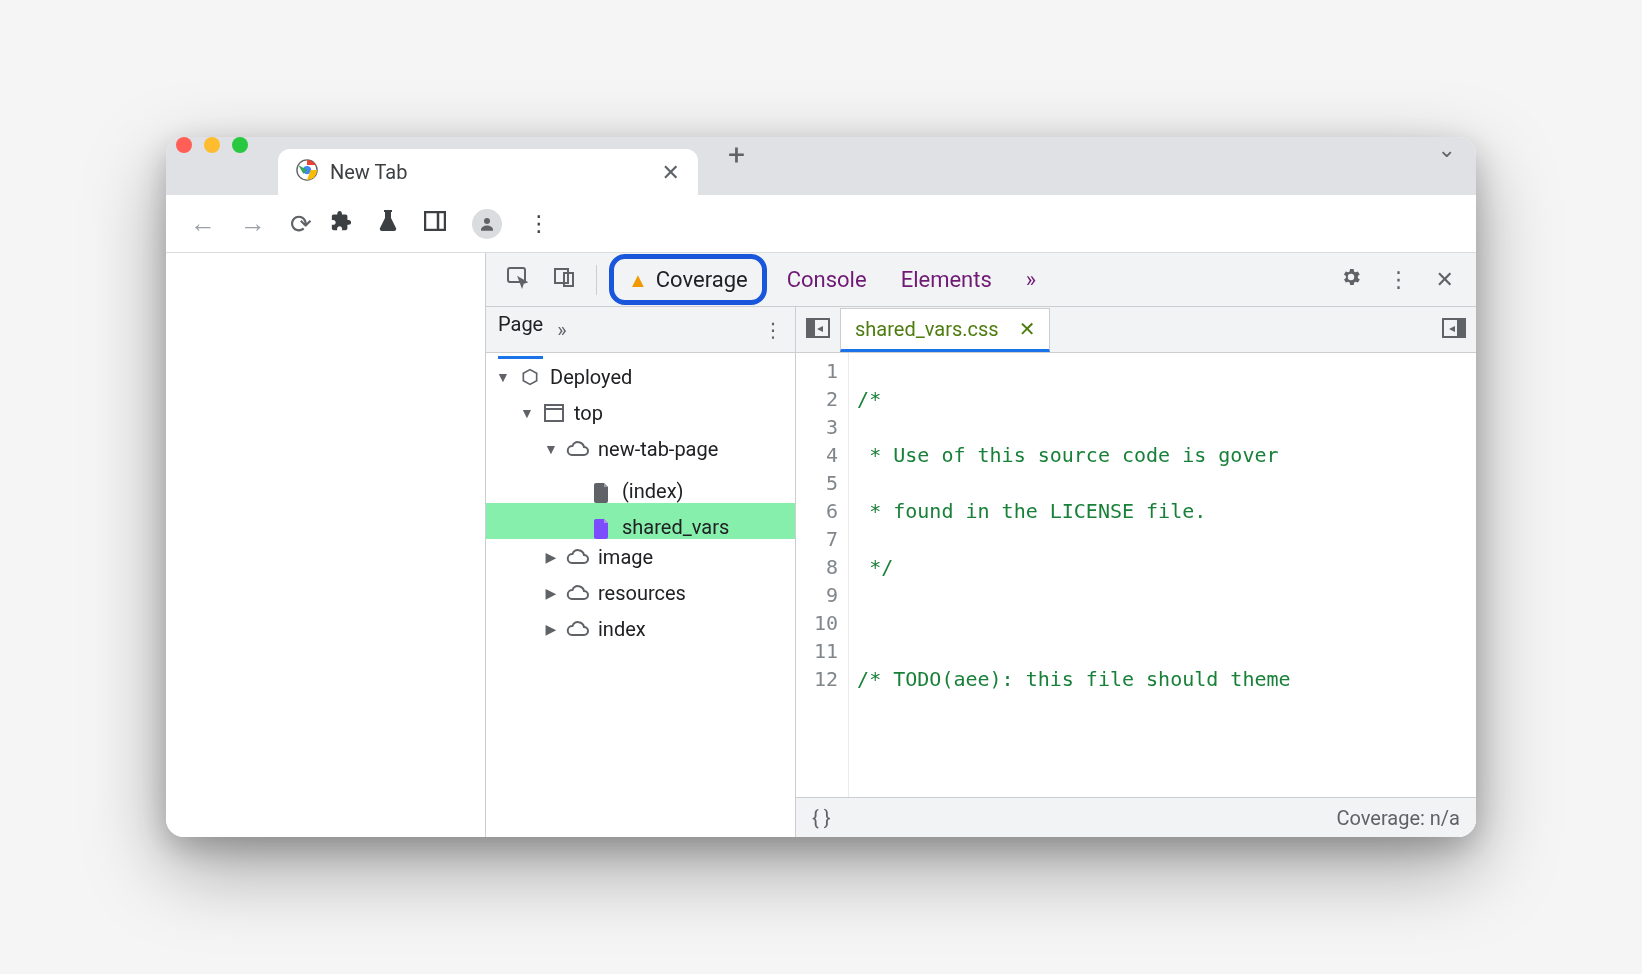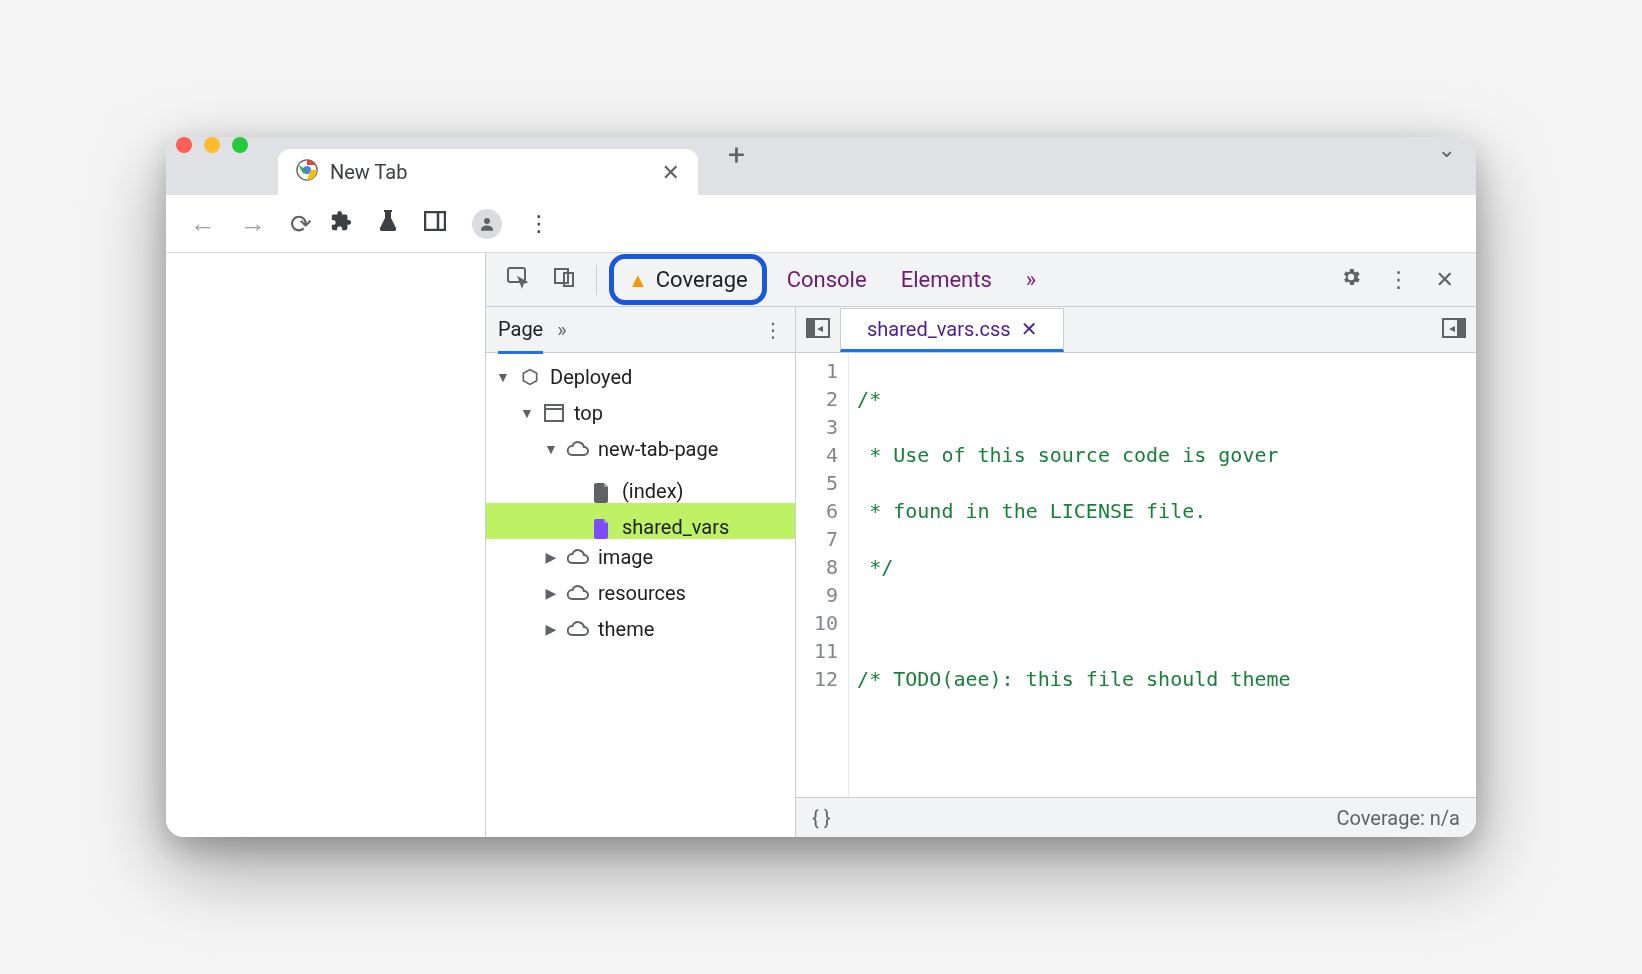--- a/index.html
+++ b/index.html
@@ -141,26 +141,26 @@
 }
 .dt-nav-head {
   height: 46px;
   background: #f1f3f4;
   border-bottom: 1px solid #cbcdd1;
   display: flex;
   align-items: center;
   padding: 0 12px;
   gap: 14px;
 }
-.nav-tab { font-size: 20px; color: #202124; padding-bottom: 10px; padding-top: 10px; border-bottom: 3px solid #1a73e8; margin-bottom: -1px; }
+.nav-tab { font-size: 20px; color: #202124; padding-bottom: 20px; padding-top: 10px; border-bottom: 3px solid #1a73e8; margin-bottom: -1px; }
 .nav-more { color: #5f6368; font-size: 20px; }
 .dt-nav-head .spacer { flex: 1; }
 .tree { flex: 1; overflow: auto; font-size: 20px; color: #202124; padding-top: 6px; }
 .tree-row { display: flex; align-items: center; height: 36px; gap: 8px; white-space: nowrap; }
-.tree-row.sel { background: #bef264; }
+.tree-row.sel { background: #86efac; }
 .tw { display:inline-block; color:#5f6368; font-size: 14px; width: 14px; text-align: center; }
 .tree-icon { display: inline-flex; width: 24px; justify-content: center; color: #5f6368; }
 .file-css { color: #7c4dff; }
 .ind0 { padding-left: 10px; }
 .ind1 { padding-left: 34px; }
 .ind2 { padding-left: 58px; }
 .ind3 { padding-left: 82px; align-items: flex-end; }
 
 .dt-src { flex: 1; display: flex; flex-direction: column; overflow: hidden; }
 .src-head {
@@ -171,26 +171,26 @@
   align-items: center;
   padding: 0 10px;
   gap: 10px;
 }
 .src-tab {
   background: #fff;
   border-top: 1px solid #cbcdd1;
   border-left: 1px solid #cbcdd1;
   border-right: 1px solid #cbcdd1;
   border-bottom: 3px solid #1a73e8;
-  padding: 8px 26px;
+  padding: 8px 14px;
   font-size: 20px;
-  color: #4c1d95;
-  display: flex;
-  align-items: center;
-  gap: 10px;
+  color: #4d7c0f;
+  display: flex;
+  align-items: center;
+  gap: 20px;
   margin-bottom: -1px;
 }
 .src-head .spacer { flex: 1; }
 .pane-tog {
   width: 24px; height: 20px;
   border: 2px solid #5f6368;
   display: inline-block;
   position: relative;
 }
 .pane-tog::before {
@@ -401,21 +401,21 @@
               </span>
               <span>resources</span>
             </div>
             <div class="tree-row ind2">
               <span class="tw">▶</span>
               <span class="tree-icon">
                 <svg width="24" height="16" viewBox="0 0 24 16" fill="none" stroke="#5f6368" stroke-width="2">
                     <path d="M6 14h12a4 4 0 000-8 6 6 0 00-11.5-1A4.5 4.5 0 006 14z"></path>
                   </svg>
               </span>
-              <span>theme</span>
+              <span>index</span>
             </div>
           </div>
         </div>
 
         <div class="dt-src">
           <div class="src-head">
             <span>
               <span class="pane-tog left"><span class="caret">◂</span></span>
             </span>
             <div class="src-tab">

